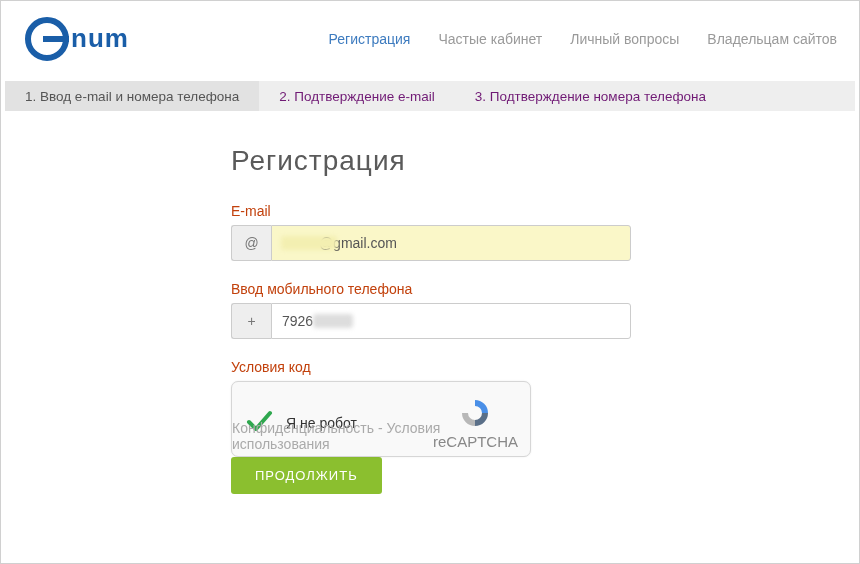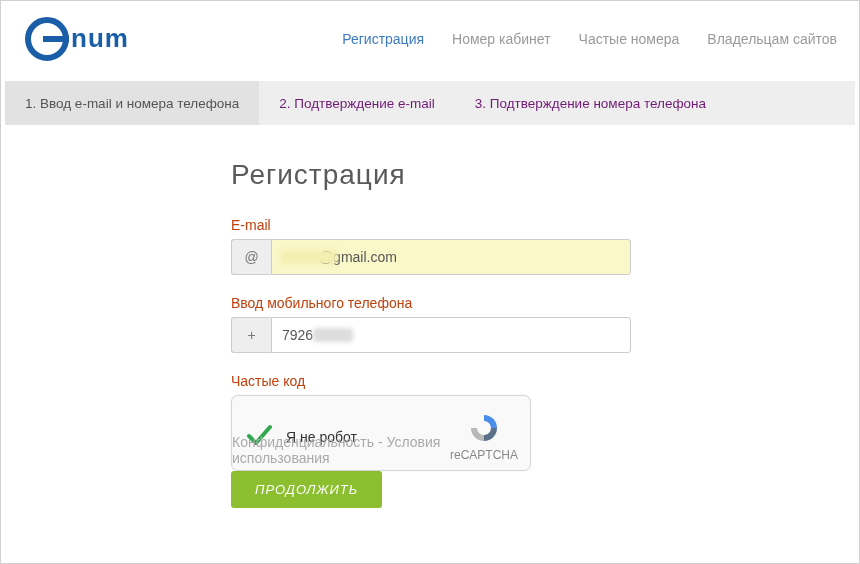--- a/index.html
+++ b/index.html
@@ -33,21 +33,21 @@
     text-decoration: none;
   }
   .nav a.active {
     color: #3d7bbf;
   }
   .steps {
     background: #eeeeee;
     display: flex;
     padding: 0;
     margin: 0 4px;
-    height: 44px;
+    height: 30px;
     align-items: center;
   }
   .step {
     padding: 0 20px;
     font-size: 13.5px;
     color: #701a75;
     height: 100%;
     display: flex;
     align-items: center;
   }
@@ -131,58 +131,57 @@
     font-size: 14px;
     color: #333;
     flex: 1;
   }
   .captcha-right {
     text-align: center;
     font-size: 8px;
     color: #888;
   }
   .captcha-right .brand {
-    font-size: 12px;
+    font-size: 15px;
     color: #888;
     margin-top: 2px;
   }
   .captcha-terms {
     position: absolute;
     right: 10px;
     bottom: 4px;
     font-size: 14px;
     color: #aaa;
   }
   .btn-continue {
     background: #8bbf2f;
     color: #fff;
     border: none;
     padding: 11px 24px;
     font-size: 13px;
     letter-spacing: 1px;
     border-radius: 3px;
     cursor: pointer;
-    font-style: italic;
   }
 </style>
 </head>
 <body>
 
 <div class="header">
   <div class="logo">
     <svg width="120" height="48" viewBox="0 0 120 48">
       <circle cx="24" cy="24" r="19" fill="none" stroke="#1a5ea8" stroke-width="6"></circle>
       <rect x="20" y="21" width="26" height="6" fill="#1a5ea8"></rect>
       <text x="48" y="32" font-family="Arial" font-size="26" font-weight="bold" fill="#1a5ea8" letter-spacing="1">num</text>
     </svg>
   </div>
   <nav class="nav">
     <a href="#" class="active">Регистрация</a>
-    <a href="#">Номер кабинет</a>
-    <a href="#">Частые номера</a>
+    <a href="#">Частые кабинет</a>
+    <a href="#">Личный вопросы</a>
     <a href="#">Владельцам сайтов</a>
   </nav>
 </div>
 
 <div class="steps">
   <div class="step active">1. Ввод e-mail и номера телефона</div>
   <div class="step">2. Подтверждение e-mail</div>
   <div class="step">3. Подтверждение номера телефона</div>
 </div>
 
@@ -196,21 +195,21 @@
   <span class="redact" style="position: absolute; left: 50px; top: 11px;"></span>
     </div>
 
   <div class="field-label">Ввод мобильного телефона</div>
   <div class="input-group" style="position: relative;">
     <div class="input-prefix">+</div>
     <input type="text" readonly="" value="7926        " style="">
   <span class="redact gray" style="position: absolute; left: 82px; top: 11px;"></span>
     </div>
 
-  <div class="field-label">Частые код</div>
+  <div class="field-label">Условия код</div>
   <div class="captcha-box">
     <div class="captcha-check">
       <svg width="30" height="30" viewBox="0 0 30 30">
         <polyline points="5,16 12,23 26,7" fill="none" stroke="#2fa84f" stroke-width="4" stroke-linecap="round" stroke-linejoin="round"></polyline>
       </svg>
     </div>
     <div class="captcha-label">Я не робот</div>
     <div class="captcha-right">
       <svg width="32" height="32" viewBox="0 0 32 32">
         <path d="M16 3 A13 13 0 0 1 29 16 L23 16 A7 7 0 0 0 16 9 Z" fill="#4a8fe7"></path>

